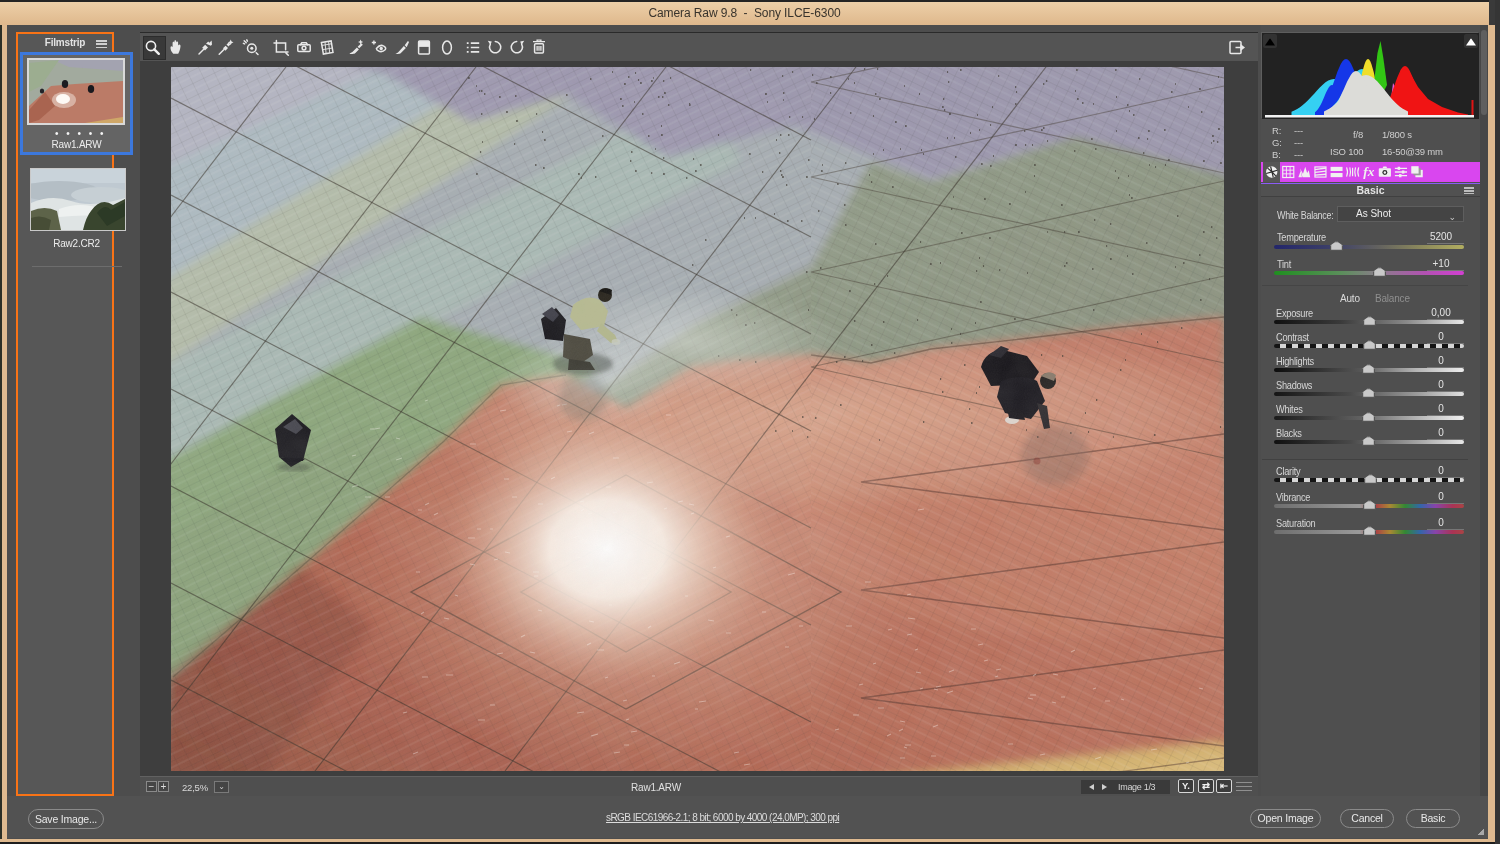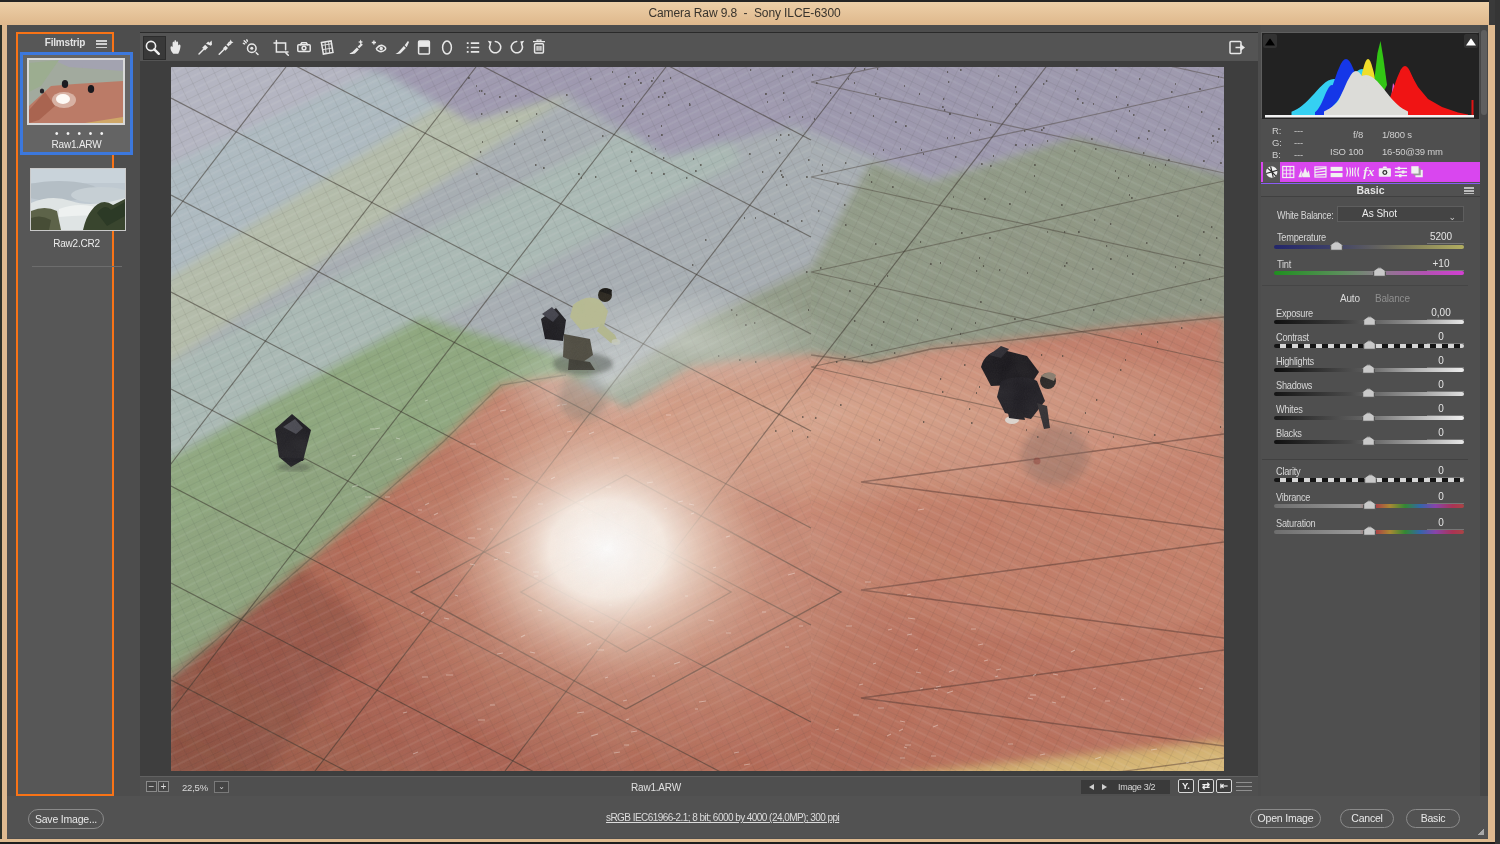--- a/index.html
+++ b/index.html
@@ -55,21 +55,21 @@
  border-top:1px solid #8b5cf6;border-bottom:1px solid #404040;color:#e2e2e2;font-size:10.5px;font-weight:bold;text-align:center;line-height:13px}
 #basicmenu {position:absolute;right:6px;top:162px;width:10px;height:7px;background:repeating-linear-gradient(#bdbdbd 0 1.5px,#515151 1.5px 3px)}
 .lbl {position:absolute;color:#d6d6d6;font-size:10.5px;letter-spacing:-0.3px;transform:scaleX(0.88);transform-origin:left center}
 .val {position:absolute;left:1427px;width:37px;color:#e4e4e4;font-size:10px;text-align:center;padding-right:9px;
  border-bottom:1px solid #767676;padding-bottom:1px}
 .track {position:absolute;left:1274px;width:190px;height:3.5px;border-radius:2px}
 .thumb {position:absolute;width:13px;height:10px;background:#c9c9c9;
  clip-path:polygon(50% 0,100% 48%,100% 100%,0 100%,0 48%);box-shadow:inset 0 0 0 1.2px #555}
 #wblbl {position:absolute;left:1277px;top:209px;color:#d6d6d6;font-size:10.5px;letter-spacing:-0.3px;transform:scaleX(0.85);transform-origin:left center}
 #wbdd {position:absolute;left:1337px;top:206px;width:127px;height:16px;background:#444;border:1px solid #5e5e5e;
- color:#ededed;font-size:10px;line-height:14px;padding-left:24px}
+ color:#ededed;font-size:10px;line-height:14px;padding-left:18px}
 #wbchev {position:absolute;right:7px;top:3px;color:#ccc;font-size:9px}
 .link {position:absolute;font-size:10px;letter-spacing:-0.2px}
 #grpsep {position:absolute;left:1262px;top:459px;width:206px;height:1px;background:#414141}
 #tintsep {position:absolute;left:1262px;top:285px;width:206px;height:1px;background:#454545}
 
 #bottom {left:7px;top:796px;width:1481px;height:42px;background:#525252}
 .btn {position:absolute;height:19px;border:1px solid #8a8a8a;border-radius:10px;background:#525252;
  color:#e8e8e8;font-size:10.5px;text-align:center;line-height:17px;white-space:nowrap;letter-spacing:-0.2px}
 #imglink {position:absolute;left:599px;top:16px;color:#dcdcdc;font-size:10px;letter-spacing:-0.55px;text-decoration:underline;white-space:nowrap}
 #grip {position:absolute;right:4px;bottom:3px;width:8px;height:7px;
@@ -389,21 +389,21 @@
 
 <div class="abs" id="status">
   <div class="sbx" style="left:6px">−</div>
   <div class="sbx" style="left:18px">+</div>
   <div id="zoomval">22,5%</div>
   <div id="zoomdd">⌄</div>
   <div id="fncenter">Raw1.ARW</div>
   <div id="navgrp">
     <div style="position:absolute;left:8px;top:3.5px;width:0;height:0;border-top:3.5px solid transparent;border-bottom:3.5px solid transparent;border-right:5.5px solid #cfcfcf"></div>
     <div style="position:absolute;left:21px;top:3.5px;width:0;height:0;border-top:3.5px solid transparent;border-bottom:3.5px solid transparent;border-left:5.5px solid #cfcfcf"></div>
-    <div class="navbtn" style="left:37px;font-size:9px;letter-spacing:-0.3px">Image 3/2</div>
+    <div class="navbtn" style="left:37px;font-size:9px;letter-spacing:-0.3px">Image 1/3</div>
   </div>
   <div class="ybtn" style="left:1038px">Y.</div>
   <div class="ybtn" style="left:1058px">⇄</div>
   <div class="ybtn" style="left:1076px">⇤</div>
   <div style="position:absolute;left:1096px;top:5px;width:16px;height:10px;background:repeating-linear-gradient(#8f8f8f 0 1.2px,rgba(0,0,0,0) 1.2px 3.9px)"></div>
 </div>
 
 <div class="abs" id="rpanel">
   <div id="hist"><svg width="217" height="86" viewBox="0 0 217 86" xmlns="http://www.w3.org/2000/svg">
           <rect width="217" height="86" fill="#222222"></rect>

